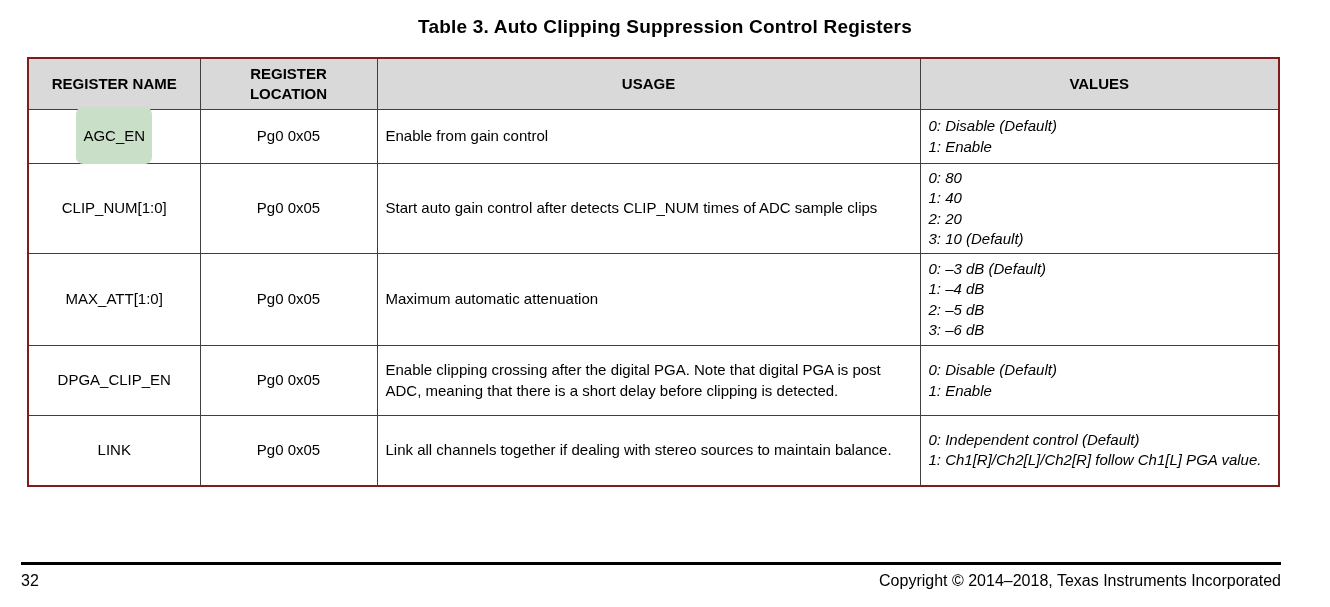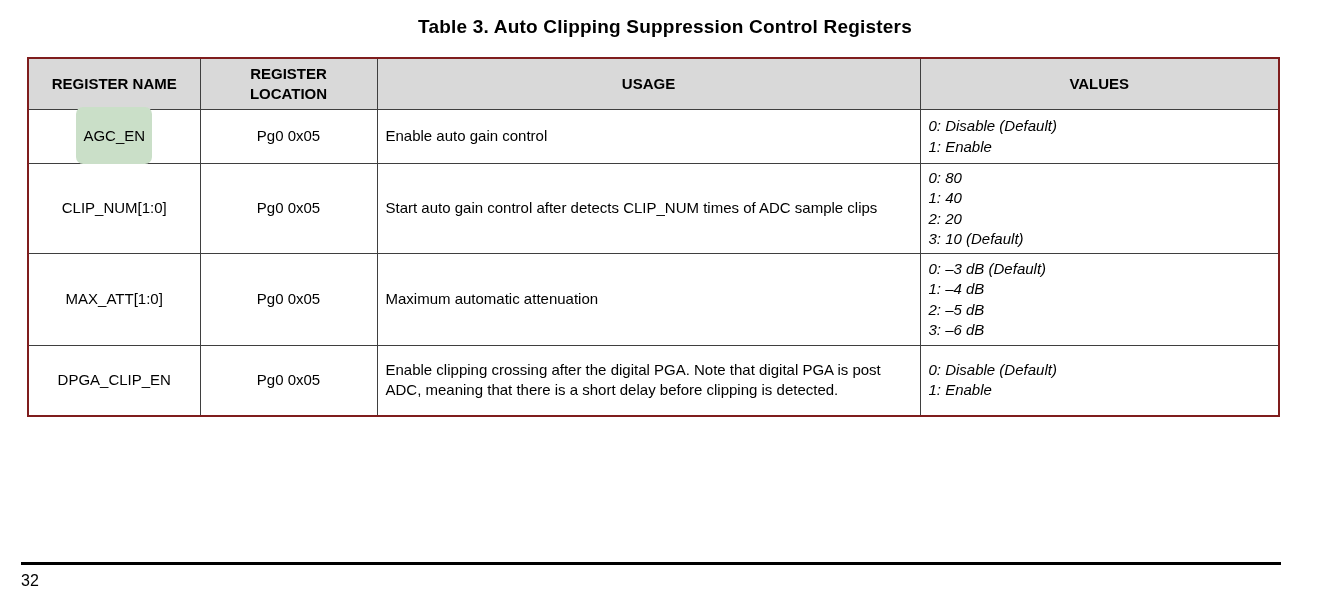--- a/index.html
+++ b/index.html
@@ -122,21 +122,21 @@
         <th>REGISTER
 LOCATION</th>
         <th>USAGE</th>
         <th>VALUES</th>
       </tr>
     </thead>
     <tbody>
         <tr>
           <td class="c-name"><span class="highlight">AGC_EN</span></td>
           <td class="c-loc">Pg0 0x05</td>
-          <td class="c-usage">Enable auto gain control</td>
+          <td class="c-usage">Enable from gain control</td>
           <td class="c-values">0: Disable (Default)
 1: Enable</td>
         </tr>
         <tr>
           <td class="c-name"><span>CLIP_NUM[1:0]</span></td>
           <td class="c-loc">Pg0 0x05</td>
           <td class="c-usage">Start auto gain control after detects CLIP_NUM times of ADC sample clips</td>
           <td class="c-values">0: 80
 1: 40
 2: 20
@@ -151,21 +151,29 @@
 2: –5 dB
 3: –6 dB</td>
         </tr>
         <tr>
           <td class="c-name"><span>DPGA_CLIP_EN</span></td>
           <td class="c-loc">Pg0 0x05</td>
           <td class="c-usage">Enable clipping crossing after the digital PGA. Note that digital PGA is post ADC, meaning that there is a short delay before clipping is detected.</td>
           <td class="c-values">0: Disable (Default)
 1: Enable</td>
         </tr>
+        <tr>
+          <td class="c-name"><span>LINK</span></td>
+          <td class="c-loc">Pg0 0x05</td>
+          <td class="c-usage">Link all channels together if dealing with stereo sources to maintain balance.</td>
+          <td class="c-values">0: Independent control (Default)
+1: Ch1[R]/Ch2[L]/Ch2[R] follow Ch1[L] PGA value.</td>
+        </tr>
       </tbody>
   </table>
 
   <div class="footer-rule"></div>
   <div class="footer-row">
     <span>32</span>
+    <span>Copyright © 2014–2018, Texas Instruments Incorporated</span>
   </div>
 
 </div>
 
 </body></html>

